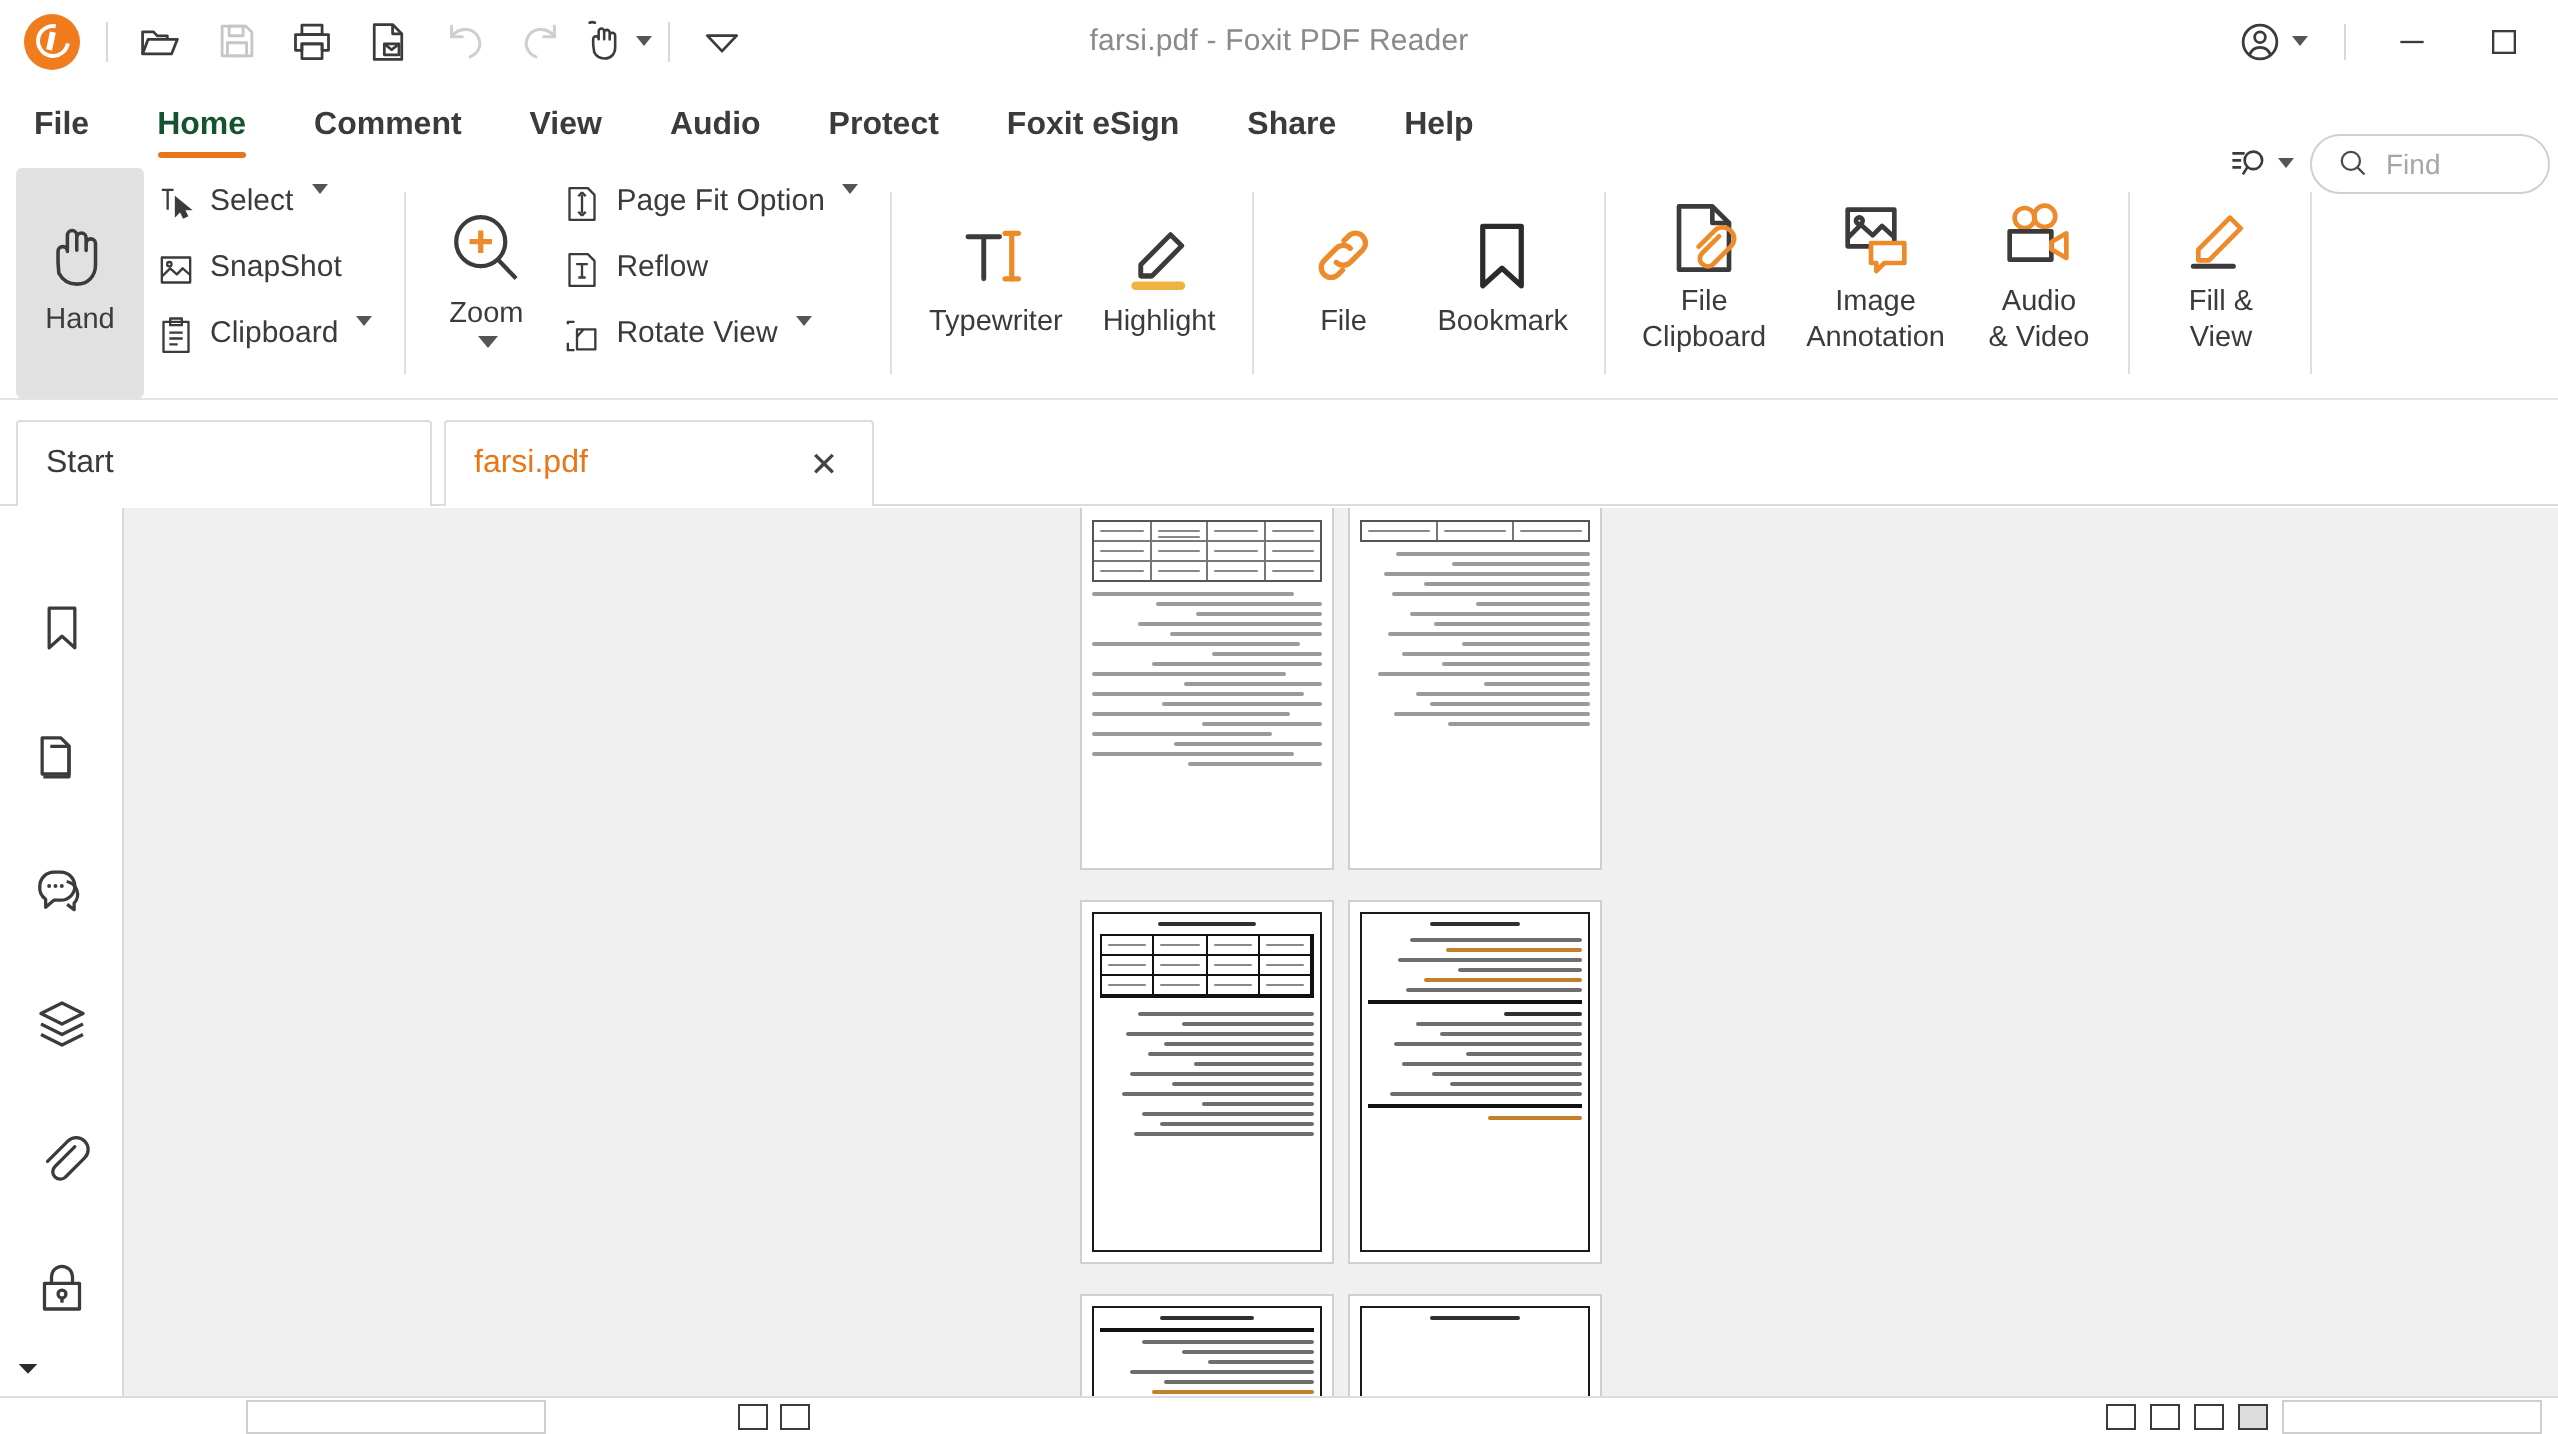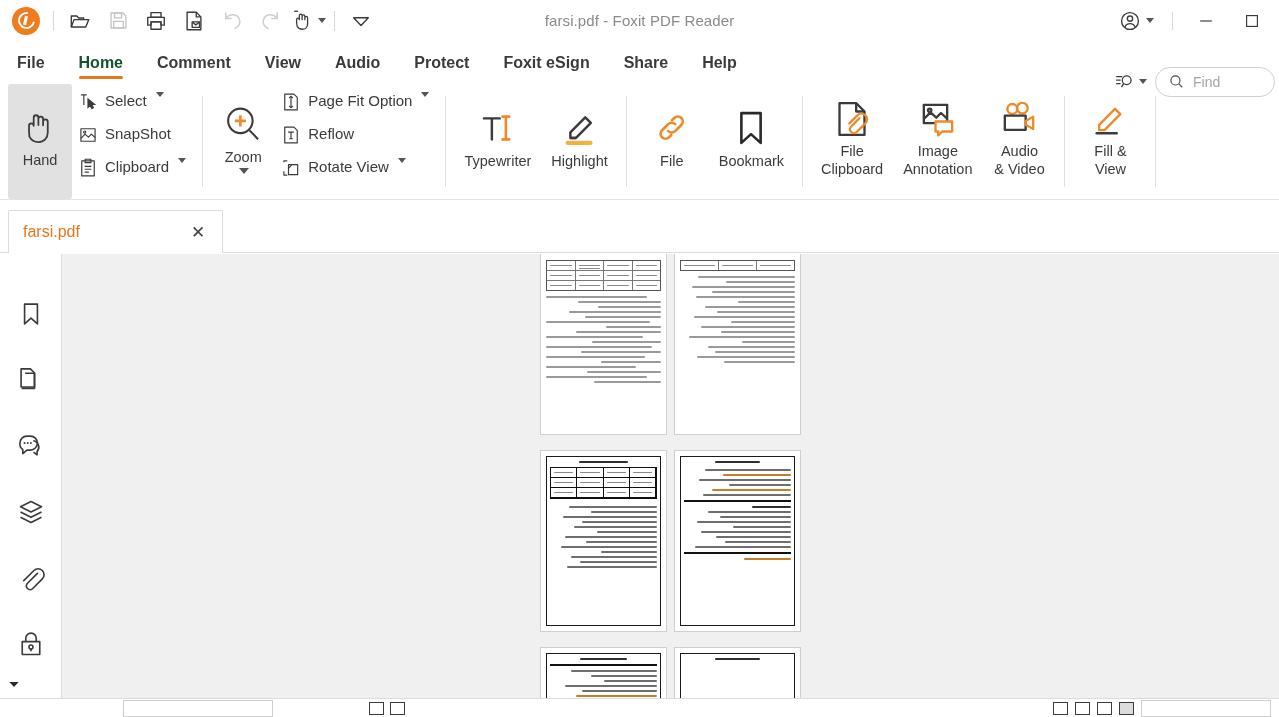--- a/index.html
+++ b/index.html
@@ -628,20 +628,23 @@
           <span>Fill &amp;</span><br>
           <span>View</span>
         </span>
       </div>
     </div>
 
     <div class="rsep"></div>
   </div>
 
   <div class="tabstrip">
+    <div class="dtab">
+      <span class="tabname">Start</span>
+    </div>
     <div class="dtab active">
       <span class="tabname">farsi.pdf</span>
       <span class="tabclose">✕</span>
     </div>
   </div>
 
   <div class="main">
 
     <div class="navrail">
       <div class="nav-ico">

